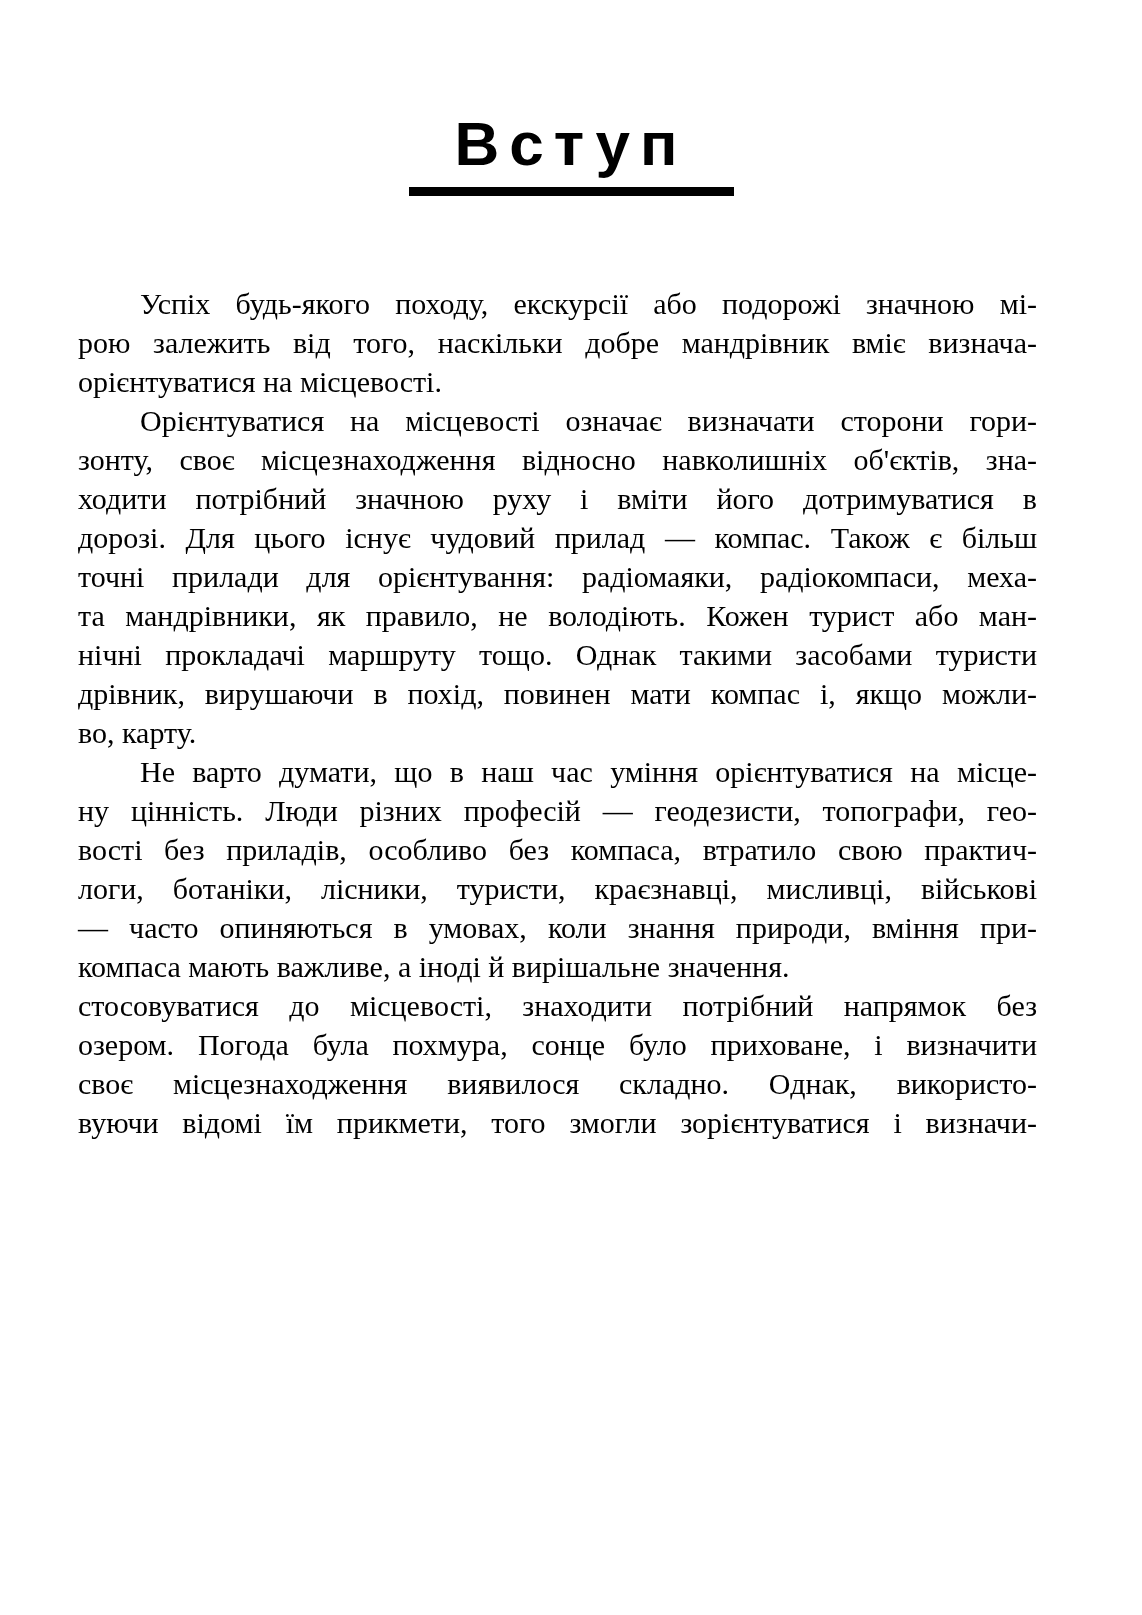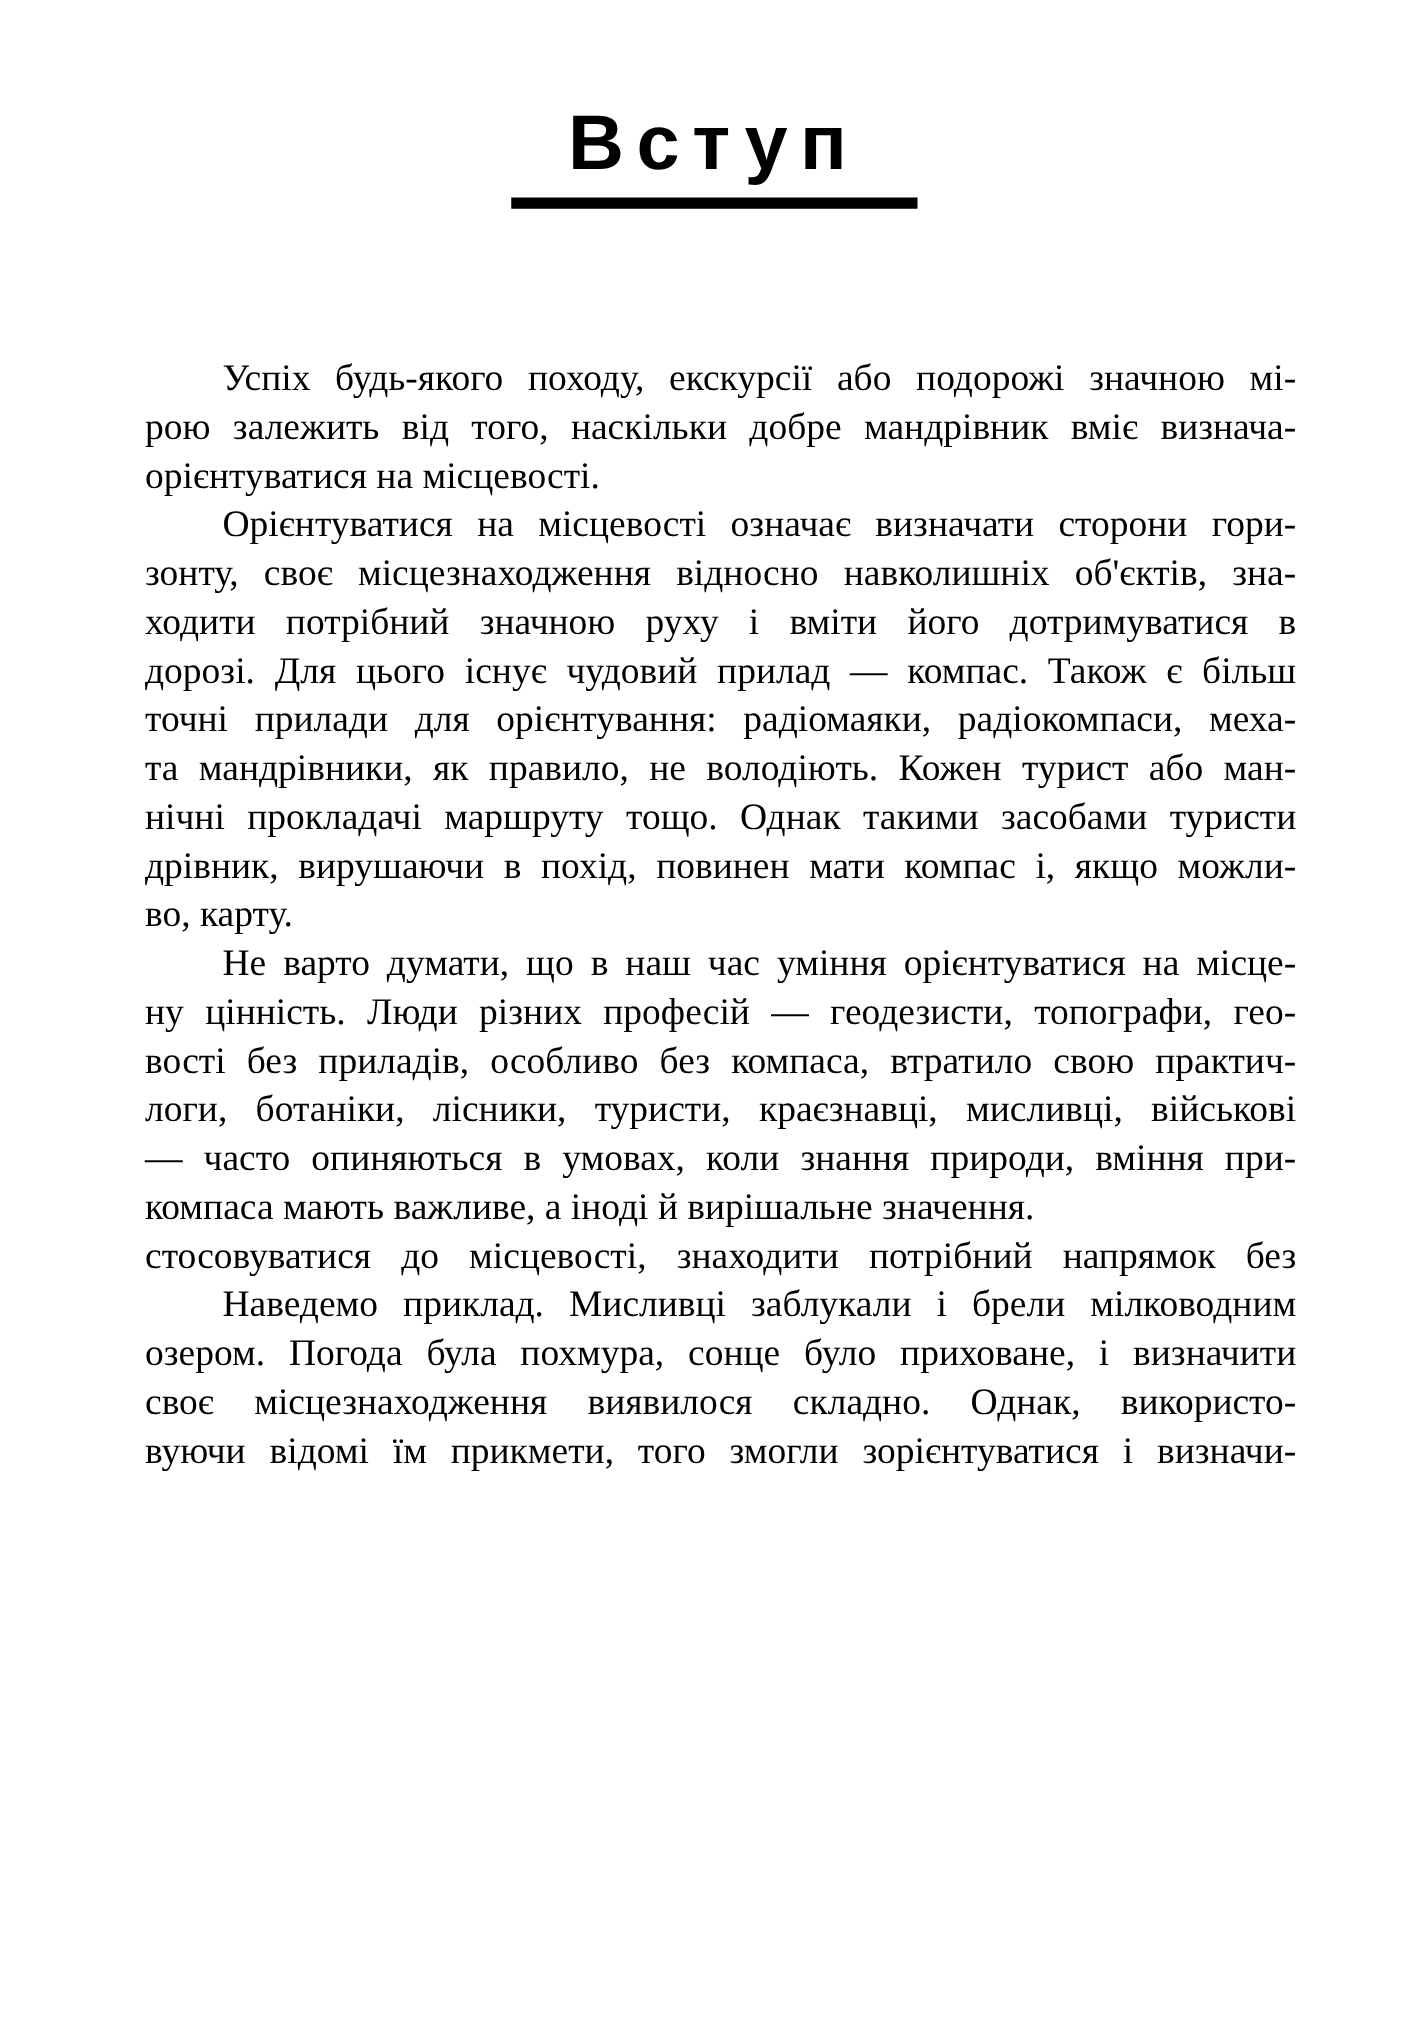--- a/index.html
+++ b/index.html
@@ -9,41 +9,41 @@
   }
   .page {
     position: relative;
     width: 1142px;
     height: 1615px;
     background: #ffffff;
     color: #000000;
     overflow: hidden;
   }
   .title-block {
-    padding-top: 84px;
+    padding-top: 113px;
     text-align: center;
   }
   .page-title {
     margin: 0;
     font-family: "Liberation Sans", "DejaVu Sans", sans-serif;
     font-weight: bold;
     font-size: 62px;
     line-height: 1;
     letter-spacing: 10px;
     color: #000000;
   }
   .title-underline {
     width: 325px;
     height: 9px;
     background: #000000;
     margin: 12px auto 0 auto;
   }
   .body-text {
-    margin-top: 116px;
-    padding-left: 116px;
+    margin-top: 88px;
+    padding-left: 78px;
     padding-right: 105px;
     font-family: "Liberation Serif", "DejaVu Serif", serif;
     font-size: 30px;
     color: #000000;
   }
   .paragraph {
     margin: 0;
   }
   .line {
     line-height: 39px;
@@ -86,19 +86,18 @@
       <div class="paragraph">
         <div class="line first">Не варто думати, що в наш час уміння орієнтуватися на місце-</div>
         <div class="line">ну цінність. Люди різних професій — геодезисти, топографи, гео-</div>
         <div class="line">вості без приладів, особливо без компаса, втратило свою практич-</div>
         <div class="line">логи, ботаніки, лісники, туристи, краєзнавці, мисливці, військові</div>
         <div class="line">— часто опиняються в умовах, коли знання природи, вміння при-</div>
         <div class="line last">компаса мають важливе, а іноді й вирішальне значення.</div>
         <div class="line">стосовуватися до місцевості, знаходити потрібний напрямок без</div>
       </div>
       <div class="paragraph">
-        <div class="line first">Наведемо приклад. Мисливці заблукали і брели мілководним</div>
         <div class="line">озером. Погода була похмура, сонце було приховане, і визначити</div>
         <div class="line">своє місцезнаходження виявилося складно. Однак, використо-</div>
         <div class="line">вуючи відомі їм прикмети, того змогли зорієнтуватися і визначи-</div>
       </div>
     </div>
 </div>
 
 </body></html>

